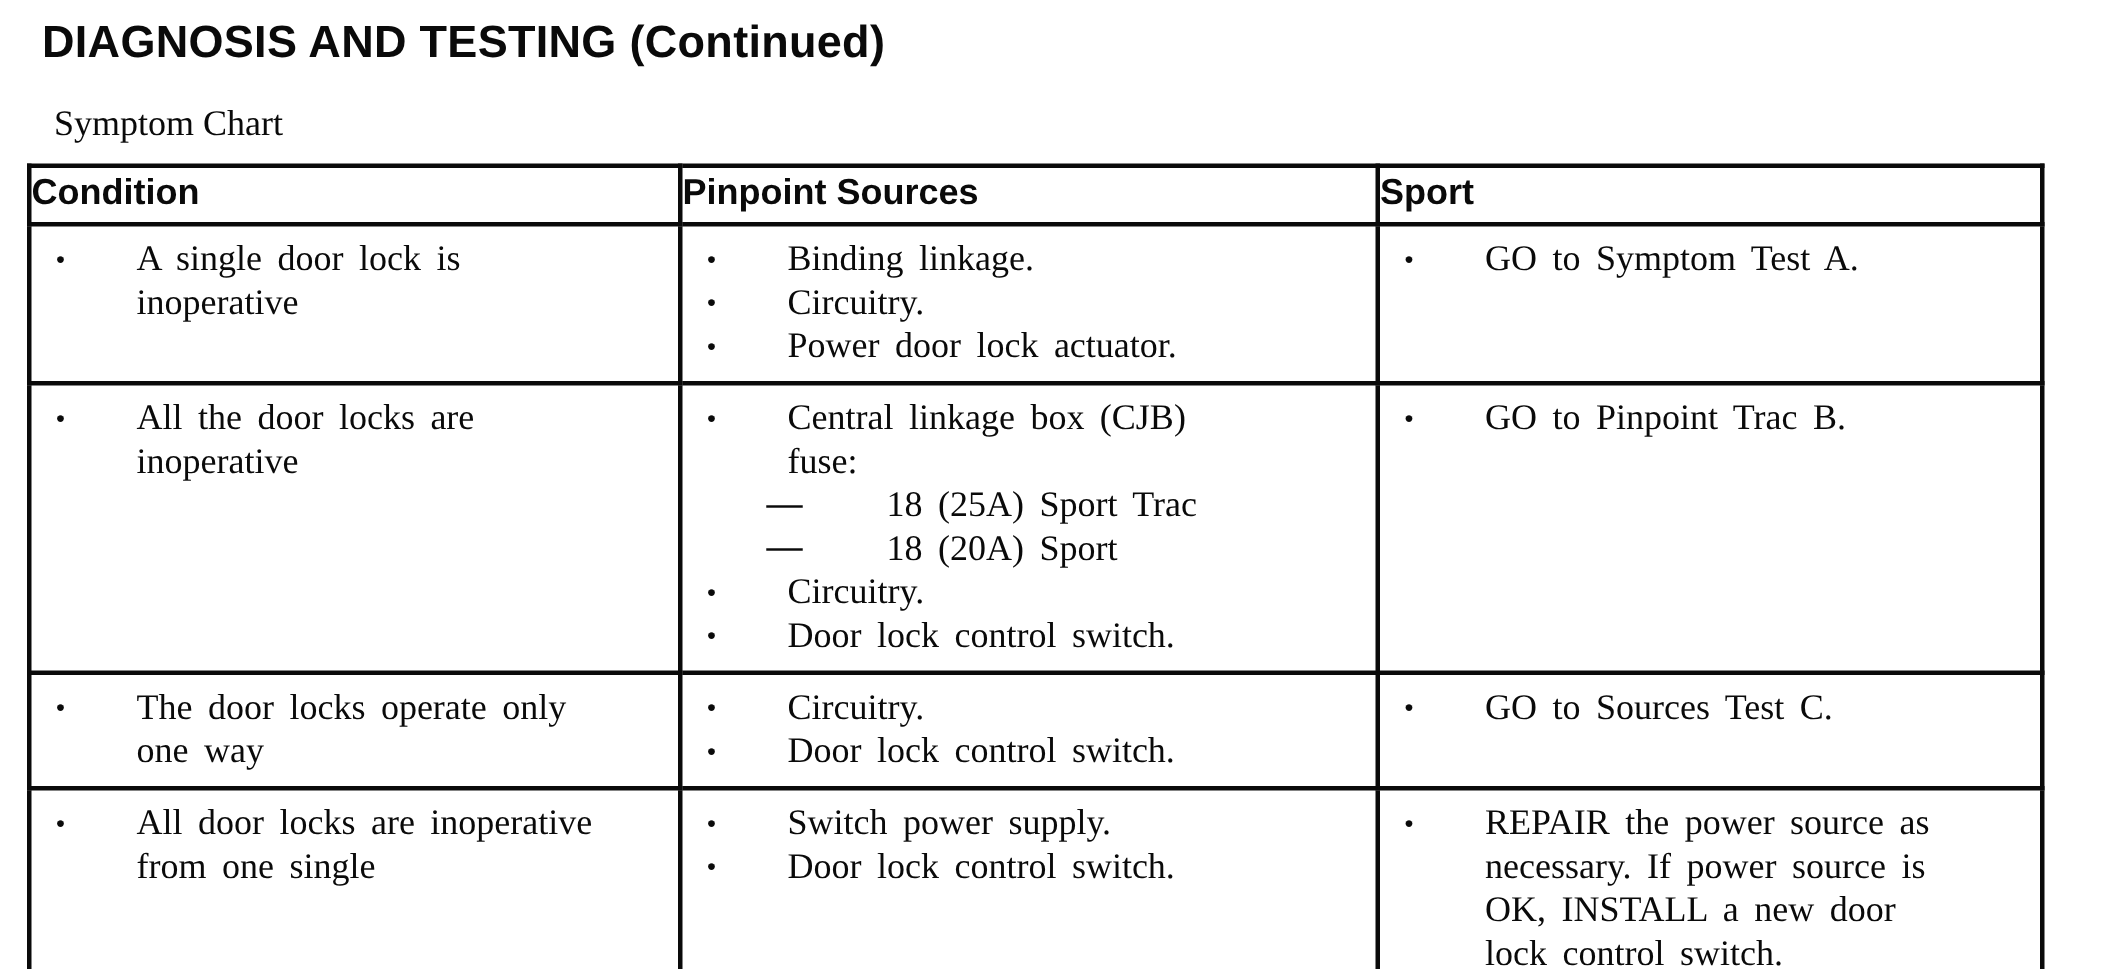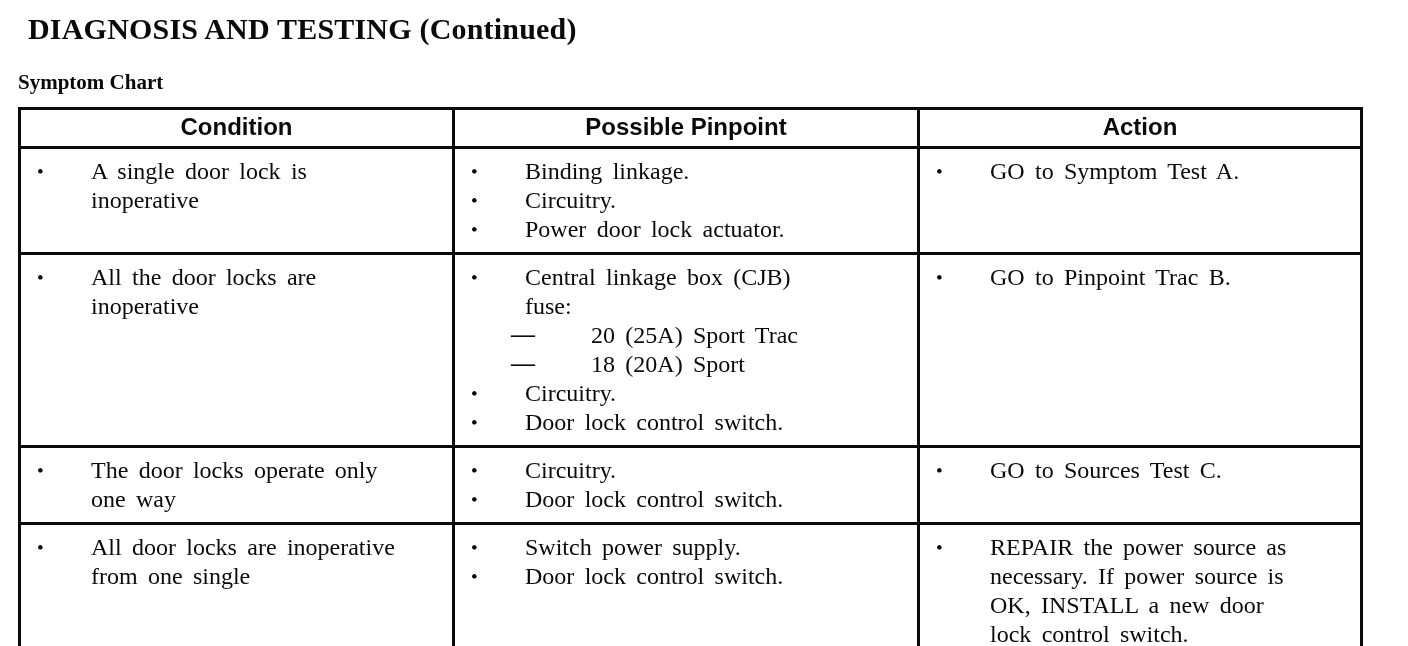--- a/index.html
+++ b/index.html
@@ -9,49 +9,49 @@
   }
   body {
     width: 1408px;
     height: 646px;
     position: relative;
     color: #0a0a0a;
     font-family: "Liberation Serif", serif;
     overflow: hidden;
   }
   .page-heading {
-    font-family: Liberation Serif, serif;
+    font-family: Liberation Sans, sans-serif;
     font-weight: bold;
     font-size: 30px;
     letter-spacing: 0.2px;
     margin: 12px 0 0 28px;
   }
   .sub-heading {
     font-family: "Liberation Serif", serif;
-    font-weight: bold;
-    font-size: 21px;
-    margin: 24px 0 0 18px;
+    font-weight: normal;
+    font-size: 24px;
+    margin: 24px 0 0 36px;
   }
   table.symptom-table {
     border-collapse: collapse;
     table-layout: fixed;
     margin: 12px 0 0 18px;
     width: 1342px;
   }
   .symptom-table th,
   .symptom-table td {
     border: 3px solid #0a0a0a;
     vertical-align: top;
     overflow: hidden;
   }
   .symptom-table th {
     font-family: "Liberation Sans", sans-serif;
     font-weight: bold;
     font-size: 24px;
-    text-align: center;
+    text-align: left;
     padding: 3px 0 5px 0;
   }
   .symptom-table td {
     font-size: 24px;
     line-height: 29px;
     padding: 8px 6px 8px 0;
   }
   
   .symptom-table tr.row-0 td { height: 82px; }
   .symptom-table tr.row-1 td { height: 171px; }
@@ -97,22 +97,22 @@
 
 <table class="symptom-table">
   <colgroup>
     <col style="width:434px">
     <col style="width:465px">
     <col style="width:443px">
   </colgroup>
   <thead>
     <tr>
       <th>Condition</th>
-      <th>Possible Pinpoint</th>
-      <th>Action</th>
+      <th>Pinpoint Sources</th>
+      <th>Sport</th>
     </tr>
   </thead>
   <tbody>
       <tr class="row-0">
         <td>
           <ul class="cell-list">
             <li class="bullet-item">
               <span class="bullet">•</span>
               <span class="item-text">A single door lock is
 inoperative</span>
@@ -156,21 +156,21 @@
         </td>
         <td>
           <ul class="cell-list">
             <li class="bullet-item">
               <span class="bullet">•</span>
               <span class="item-text">Central linkage box (CJB)
 fuse:</span>
             </li>
             <li class="dash-item">
               <span class="dash">—</span>
-              <span class="item-text">20 (25A) Sport Trac</span>
+              <span class="item-text">18 (25A) Sport Trac</span>
             </li>
             <li class="dash-item">
               <span class="dash">—</span>
               <span class="item-text">18 (20A) Sport</span>
             </li>
             <li class="bullet-item">
               <span class="bullet">•</span>
               <span class="item-text">Circuitry.</span>
             </li>
             <li class="bullet-item">

